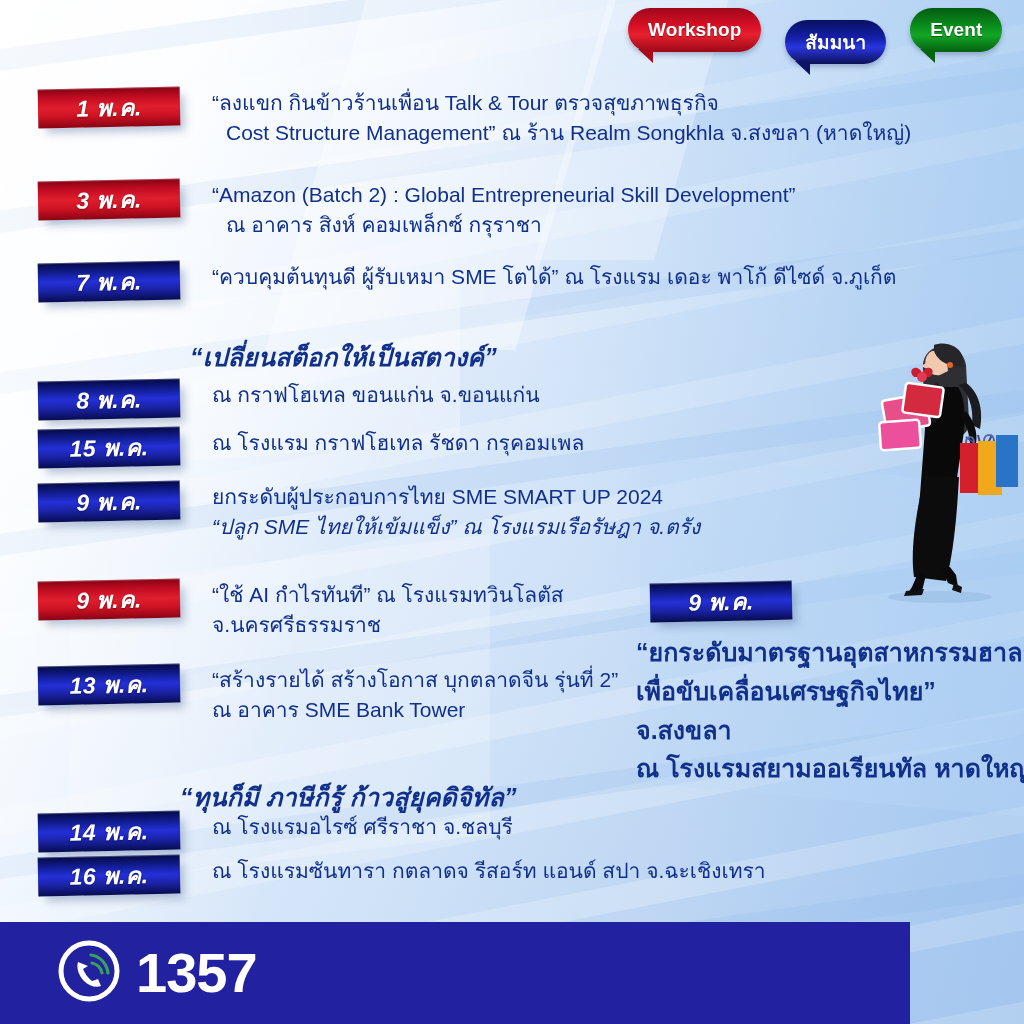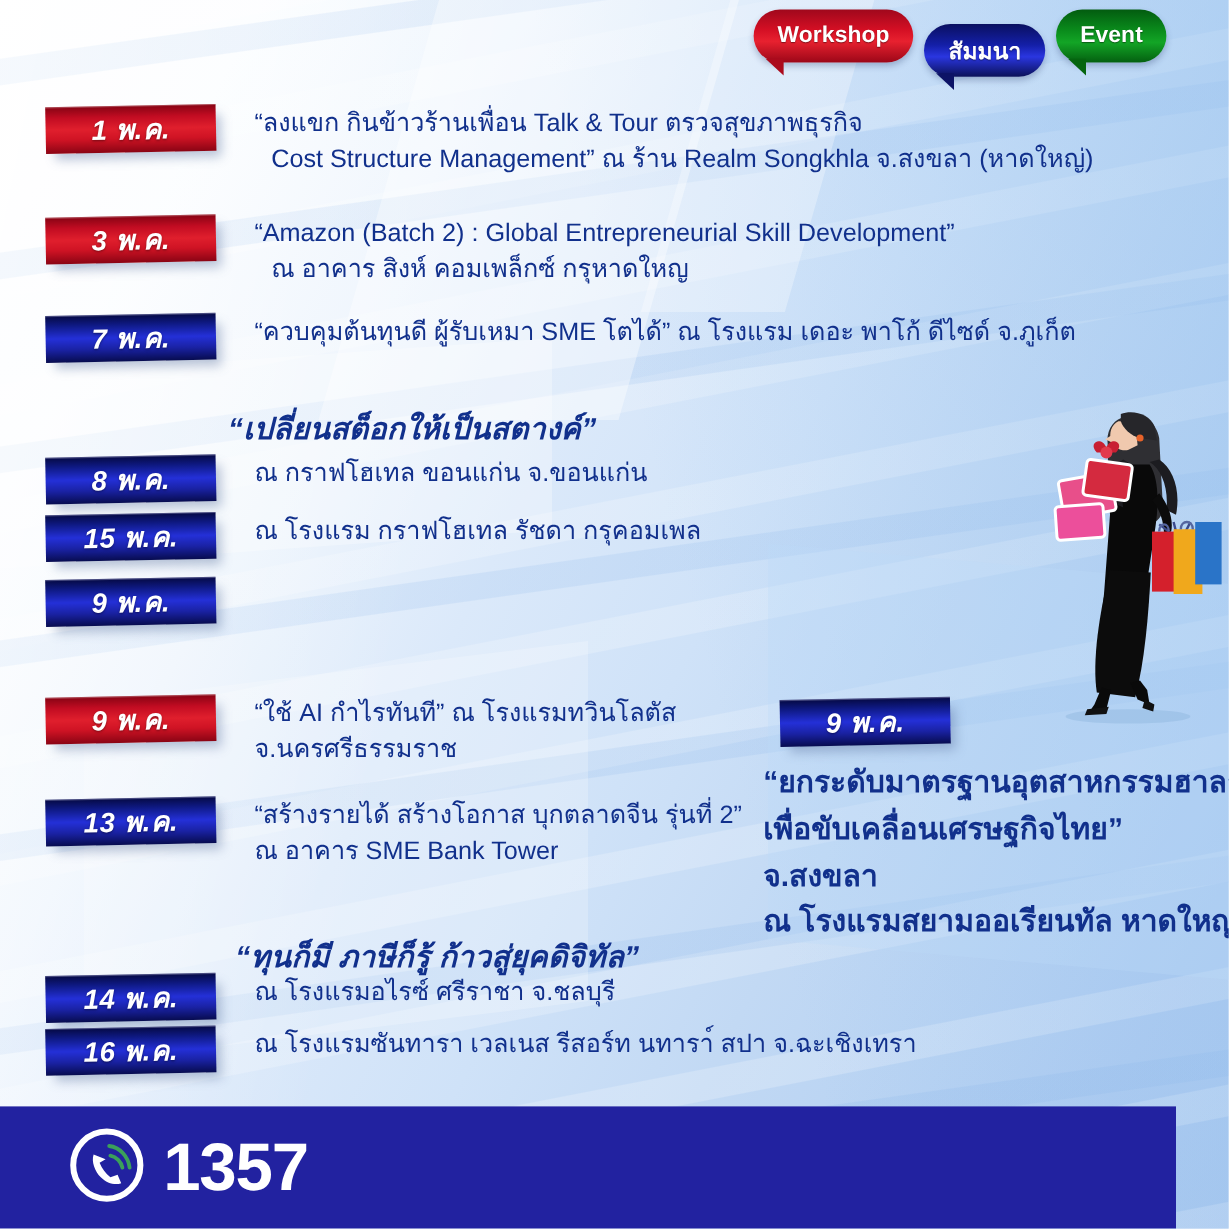--- a/index.html
+++ b/index.html
@@ -73,21 +73,21 @@
   .wedge.w3 { left: 70px;  top: 560px;   width: 420px; height: 300px; transform: skewY(-7deg); background: rgba(255,255,255,.22); }
   .wedge.w4 { left: 640px; top: 470px;   width: 390px; height: 330px; transform: skewY(5deg);  background: rgba(190,220,248,.30); }
   .wedge.w5 { left: -60px; top: 300px;   width: 520px; height: 160px; transform: skewY(-4deg); background: rgba(255,255,255,.30); }
 
   
   .legend {
     position: absolute;
     top: 8px;
     left: 628px;
     display: flex;
-    gap: 9px;
+    gap: 24px;
     z-index: 6;
   }
   .legend-badge {
     position: relative;
     height: 44px;
     border-radius: 22px;
     display: flex;
     align-items: center;
     justify-content: center;
     padding: 0 20px;
@@ -211,21 +211,21 @@
     width: 170px;
     height: 285px;
     z-index: 3;
   }
 
   
   .footer {
     position: absolute;
     left: 0;
     bottom: 0;
-    width: 980px;
+    width: 910px;
     height: 102px;
     background: #2222a0;
     z-index: 8;
     display: flex;
     align-items: center;
   }
   .footer .phone-wrap {
     display: flex;
     align-items: center;
     margin-left: 56px;
@@ -329,21 +329,21 @@
         <span class="ln ind">Cost Structure Management” ณ ร้าน Realm Songkhla  จ.สงขลา (หาดใหญ่)</span>
       </div>
     </div>
 
     <div class="row" style="left:38px; top:180px;">
       <div class="chip red">
         <span class="d">3 พ.ค.</span>
       </div>
       <div class="txt">
         <span class="ln">“Amazon (Batch 2) : Global Entrepreneurial Skill Development”</span>
-        <span class="ln ind">ณ อาคาร สิงห์ คอมเพล็กซ์  กรุหาดใหญ</span>
+        <span class="ln ind">ณ อาคาร สิงห์ คอมเพล็กซ์  กรุราชา</span>
       </div>
     </div>
 
     <div class="row" style="left:38px; top:262px;">
       <div class="chip blue">
         <span class="d">7 พ.ค.</span>
       </div>
       <div class="txt">
         <span class="ln">“ควบคุมต้นทุนดี ผู้รับเหมา SME โตได้”  ณ โรงแรม เดอะ พาโก้ ดีไซด์  จ.ภูเก็ต</span>
       </div>
@@ -365,20 +365,24 @@
         <span class="d">15 พ.ค.</span>
       </div>
       <div class="txt">
         <span class="ln">ณ โรงแรม กราฟโฮเทล รัชดา  กรุคอมเพล</span>
       </div>
     </div>
 
     <div class="row" style="left:38px; top:482px;">
       <div class="chip blue">
         <span class="d">9 พ.ค.</span>
+      </div>
+      <div class="txt">
+        <span class="ln">ยกระดับผู้ประกอบการไทย SME SMART UP 2024</span>
+        <span class="ln sub-ital">“ปลูก SME ไทยให้เข้มแข็ง” ณ โรงแรมเรือรัษฎา จ.ตรัง</span>
       </div>
     </div>
 
     <div class="row" style="left:38px; top:580px;">
       <div class="chip red">
         <span class="d">9 พ.ค.</span>
       </div>
       <div class="txt">
         <span class="ln">“ใช้ AI กำไรทันที” ณ โรงแรมทวินโลตัส</span>
         <span class="ln">จ.นครศรีธรรมราช</span>
@@ -388,37 +392,37 @@
     <div class="row" style="left:38px; top:665px;">
       <div class="chip blue">
         <span class="d">13 พ.ค.</span>
       </div>
       <div class="txt">
         <span class="ln">“สร้างรายได้ สร้างโอกาส บุกตลาดจีน รุ่นที่ 2”</span>
         <span class="ln">ณ อาคาร SME Bank Tower</span>
       </div>
     </div>
 
-    <div class="heading" style="left:196px; top:777px;">“ทุนก็มี ภาษีก็รู้ ก้าวสู่ยุคดิจิทัล”</div>
+    <div class="heading" style="left:180px; top:777px;">“ทุนก็มี ภาษีก็รู้ ก้าวสู่ยุคดิจิทัล”</div>
 
     <div class="row" style="left:38px; top:812px;">
       <div class="chip blue">
         <span class="d">14 พ.ค.</span>
       </div>
       <div class="txt">
         <span class="ln">ณ โรงแรมอไรซ์ ศรีราชา จ.ชลบุรี</span>
       </div>
     </div>
 
     <div class="row" style="left:38px; top:856px;">
       <div class="chip blue">
         <span class="d">16 พ.ค.</span>
       </div>
       <div class="txt">
-        <span class="ln">ณ โรงแรมซันทารา เวลเนส รีสอร์ท นทารา์ สปา  จ.ฉะเชิงเทรา</span>
+        <span class="ln">ณ โรงแรมซันทารา กตลาดจ รีสอร์ท แอนด์ สปา  จ.ฉะเชิงเทรา</span>
       </div>
     </div>
 
     <div class="side-block">
       <div class="chip blue">
         <span class="d">9 พ.ค.</span>
       </div>
       <div class="side-txt">
         <span class="ln">“ยกระดับมาตรฐานอุตสาหกรรมฮาลาล</span>
         <span class="ln">เพื่อขับเคลื่อนเศรษฐกิจไทย”</span>

